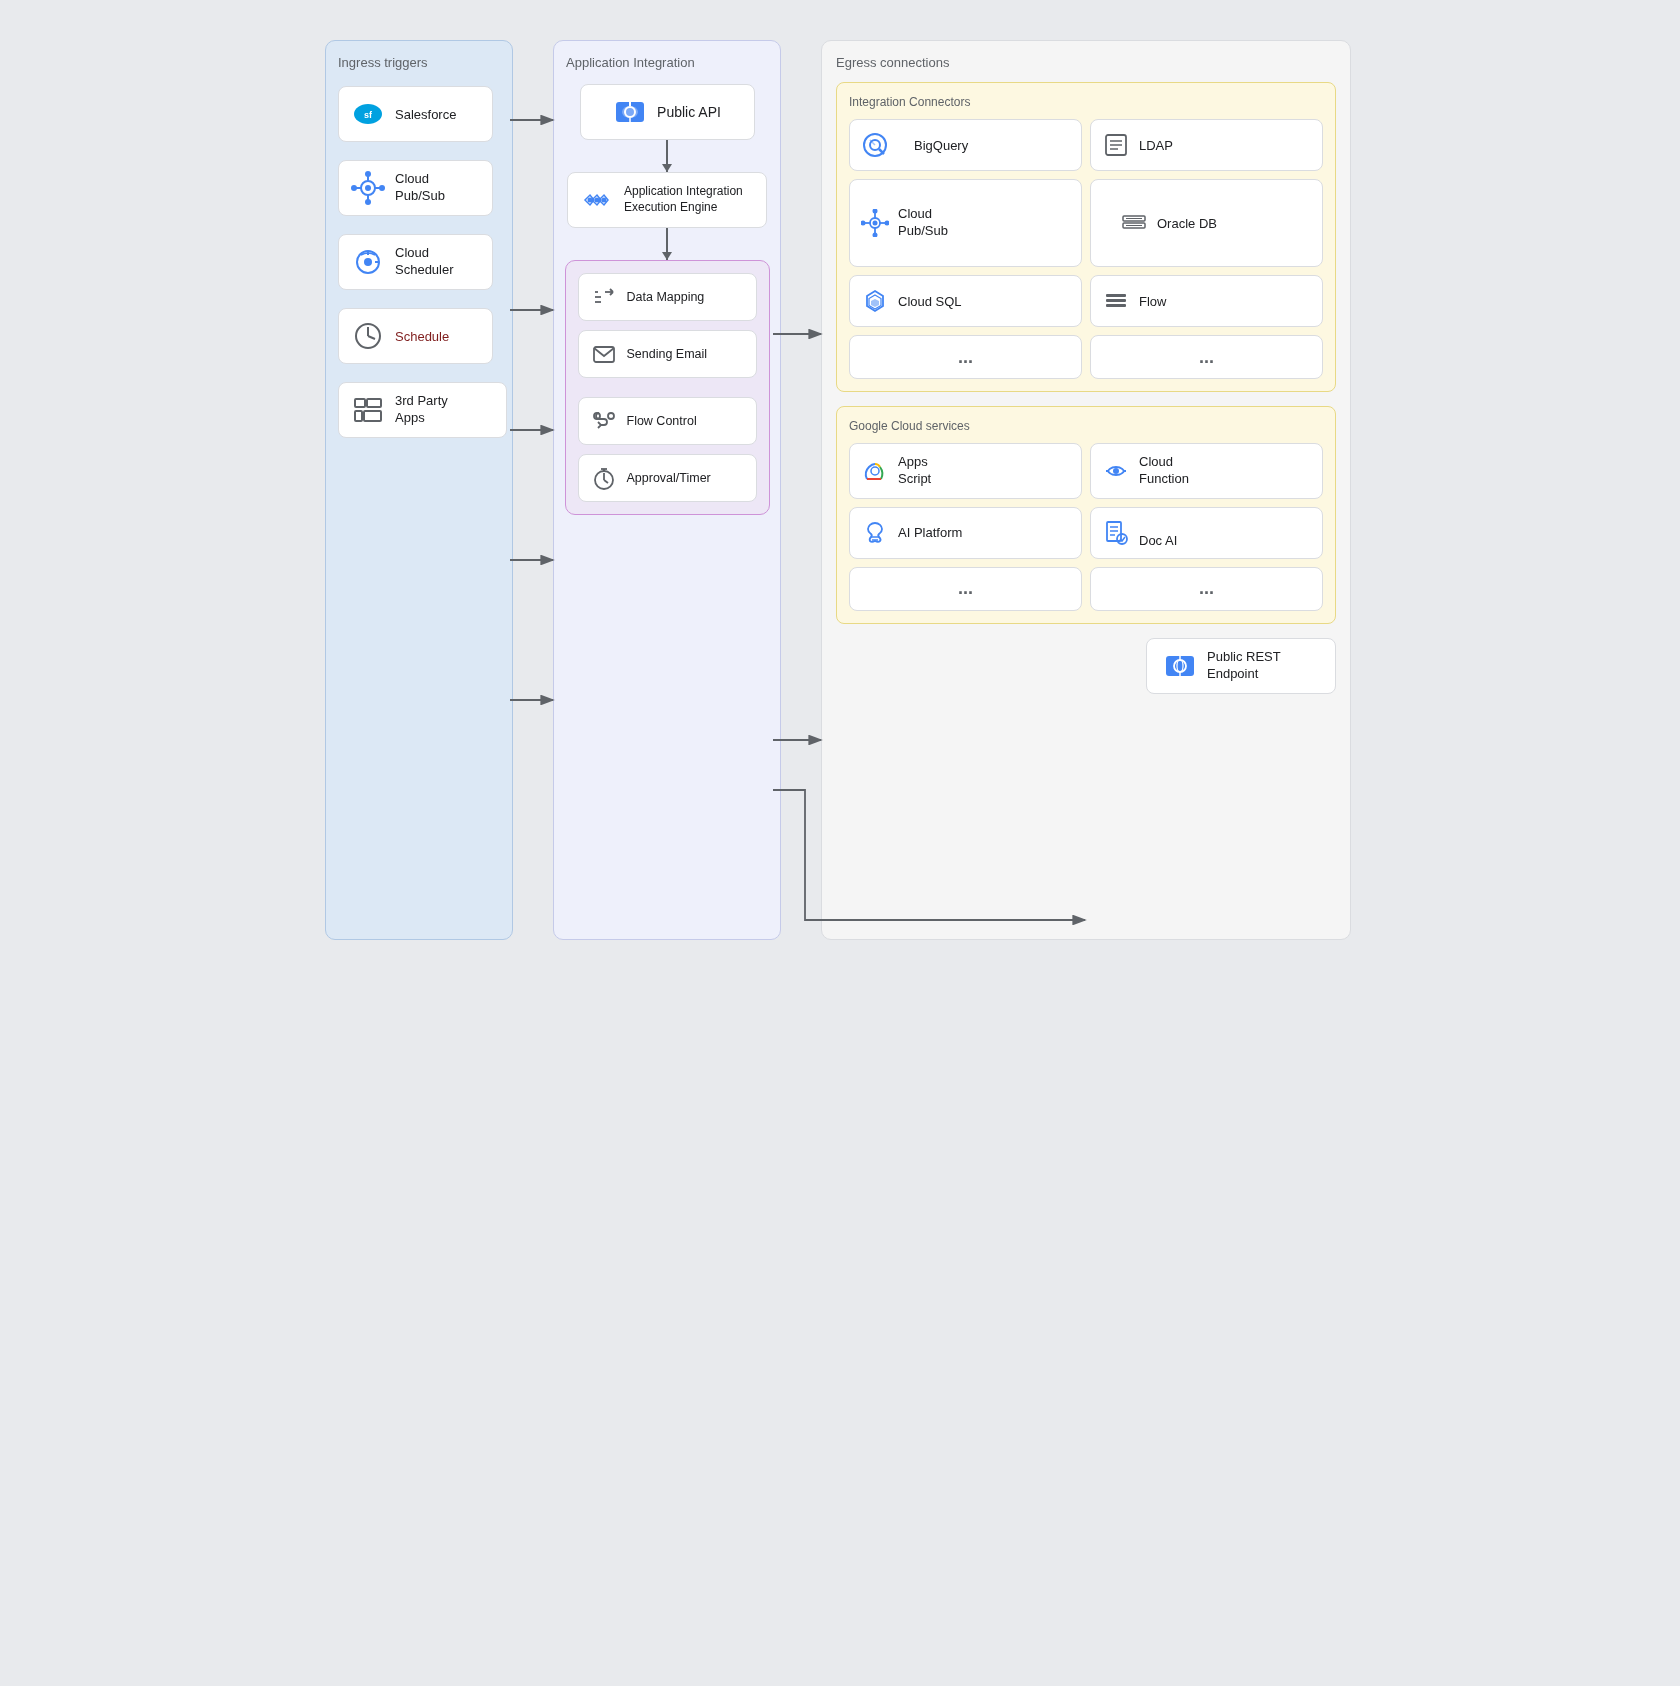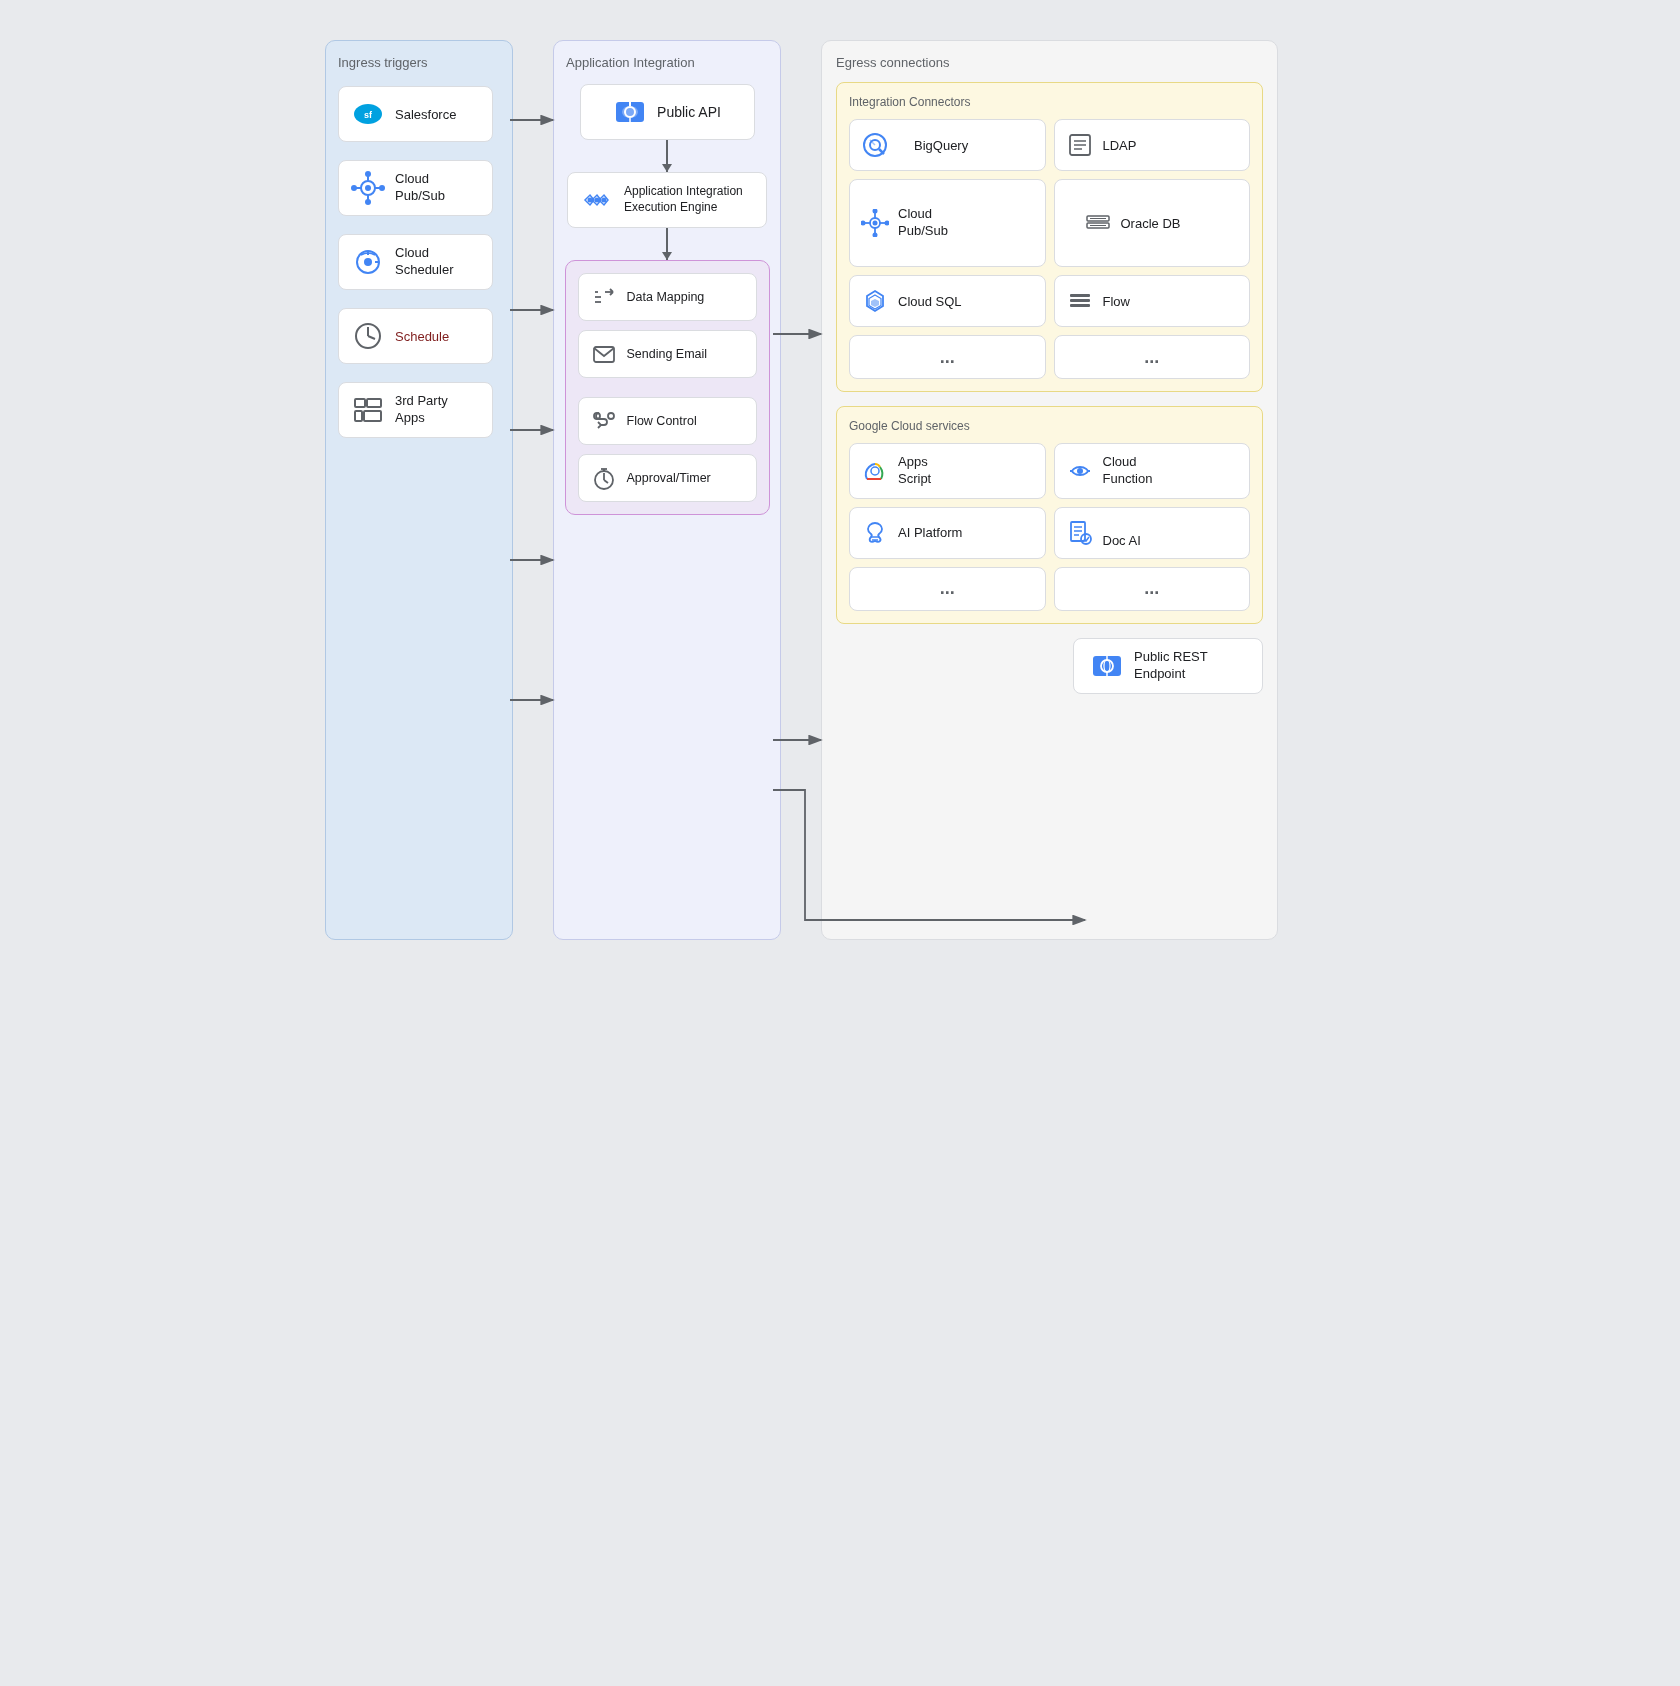--- a/index.html
+++ b/index.html
@@ -97,21 +97,21 @@
       <div style="width:34px;height:34px;flex-shrink:0;">
         <svg width="34" height="34" viewBox="0 0 34 34">
           <circle cx="17" cy="17" r="12" fill="none" stroke="#5f6368" stroke-width="2"></circle>
           <line x1="17" y1="8" x2="17" y2="17" stroke="#5f6368" stroke-width="2"></line>
           <line x1="17" y1="17" x2="24" y2="20" stroke="#5f6368" stroke-width="2"></line>
         </svg>
       </div>
       <span style="font-size:13px;font-weight:500;color:#7f1d1d;">Schedule</span>
     </div>
 
-    <div style="background:#fff; border:1.5px solid #dadce0; border-radius:8px; padding:10px 12px; display:flex; align-items:center; gap:10px; width:155px;">
+    <div style="background:#fff; border:1.5px solid #dadce0; border-radius:8px; padding:10px 12px; display:flex; align-items:center; gap:10px; width:169px;">
       <div style="width:34px;height:34px;flex-shrink:0;">
         <svg width="34" height="34" viewBox="0 0 34 34">
           <rect x="4" y="6" width="10" height="8" rx="1" fill="none" stroke="#5f6368" stroke-width="2"></rect>
           <rect x="16" y="6" width="14" height="8" rx="1" fill="none" stroke="#5f6368" stroke-width="2"></rect>
           <rect x="4" y="18" width="7" height="10" rx="1" fill="none" stroke="#5f6368" stroke-width="2"></rect>
           <rect x="13" y="18" width="17" height="10" rx="1" fill="none" stroke="#5f6368" stroke-width="2"></rect>
         </svg>
       </div>
       <span style="font-size:13px;font-weight:500;color:#202124;line-height:1.3;">3rd Party<br>Apps</span>
     </div>
@@ -201,21 +201,21 @@
             <line x1="13" y1="15" x2="17" y2="18" stroke="#5f6368" stroke-width="1.8"></line>
             <line x1="10" y1="4" x2="16" y2="4" stroke="#5f6368" stroke-width="1.8"></line>
             <line x1="13" y1="4" x2="13" y2="6" stroke="#5f6368" stroke-width="1.8"></line>
           </svg>
         </div>
         <span style="font-size:12.5px;font-weight:500;color:#202124;">Approval/Timer</span>
       </div>
     </div>
   </div>
 
-  <div style="position:absolute; left:496px; top:0; width:457px; min-height:900px; background:#f5f5f5; border:1.5px solid #dadce0; border-radius:10px; padding:14px 14px;">
+  <div style="position:absolute; left:496px; top:0; width:530px; min-height:900px; background:#f5f5f5; border:1.5px solid #dadce0; border-radius:10px; padding:14px 14px;">
     <div style="font-size:13px; color:#5f6368; margin-bottom:12px;">Egress connections</div>
 
     <div style="background:#fdf8e1; border:1.5px solid #e8d985; border-radius:8px; padding:12px; margin-bottom:14px;">
       <div style="font-size:12px;color:#5f6368;margin-bottom:10px;">Integration Connectors</div>
       <div style="display:grid;grid-template-columns:1fr 1fr;gap:8px;">
 
         <div class="stacked-card" style="position:relative; background:#fff;border:1.5px solid #dadce0;border-radius:8px;padding:10px;display:flex;align-items:center;gap:24px;font-size:13px;font-weight:500;color:#202124;">
           <div style="width:30px;height:30px;flex-shrink:0;display:flex;align-items:center;justify-content:center;">
             <svg width="28" height="28" viewBox="0 0 28 28">
               <circle cx="14" cy="14" r="11" fill="none" stroke="#4285F4" stroke-width="2"></circle>

